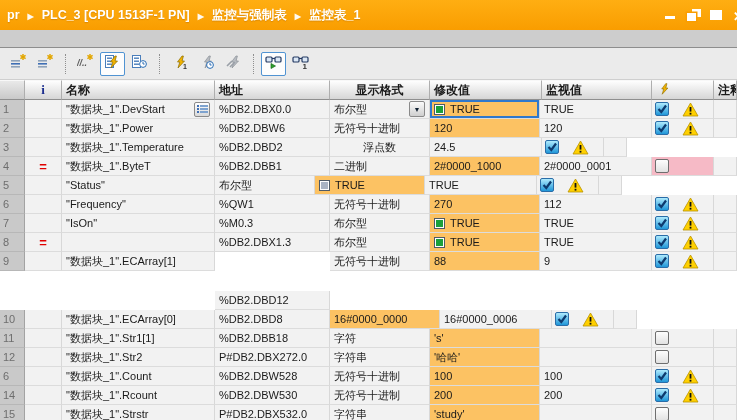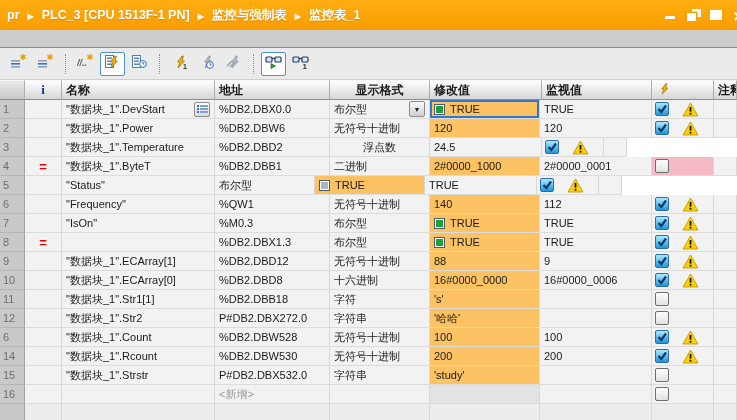--- a/index.html
+++ b/index.html
@@ -374,21 +374,21 @@
         <div class="cell " style="width: 153px;">
           <span>"Frequency"</span>
         </div>
         <div class="cell " style="width: 115px;">
           <span>%QW1</span>
         </div>
         <div class="cell " style="width: 100px;">
           <span>无符号十进制</span>
         </div>
         <div class="cell mon" style="width: 110px;">
-          <span>140</span>
+          <span>270</span>
         </div>
         <div class="cell " style="width: 112px;">
           <span>112</span>
         </div>
         <div class="cell flash" style="width: 62px;">
           <div class="cb on">
             <svg width="12" height="12" viewBox="0 0 12 12">
               <path d="M2.5 6 l2.8 3 L10 2.5" stroke="#0d3a6e" stroke-width="2.2" fill="none"></path>
             </svg>
           </div>
@@ -477,21 +477,21 @@
           </span>
         </div>
         <div class="cell " style="width: 23px;"></div>
       </div>
       <div class="row">
         <div class="cell rownum" style="width: 25px;">9</div>
         <div class="cell " style="width: 37px;"></div>
         <div class="cell " style="width: 153px;">
           <span>"数据块_1".ECArray[1]</span>
         </div>
-        <div class="cell " style="width: 115px;">
+        <div class="cell " style="width: 115px; margin-top: 39px;">
           <span>%DB2.DBD12</span>
         </div>
         <div class="cell " style="width: 100px;">
           <span>无符号十进制</span>
         </div>
         <div class="cell mon" style="width: 110px;">
           <span>88</span>
         </div>
         <div class="cell " style="width: 112px;">
           <span>9</span>
@@ -513,23 +513,20 @@
         <div class="cell " style="width: 23px;"></div>
       </div>
       <div class="row">
         <div class="cell rownum" style="width: 25px;">10</div>
         <div class="cell " style="width: 37px;"></div>
         <div class="cell " style="width: 153px;">
           <span>"数据块_1".ECArray[0]</span>
         </div>
         <div class="cell " style="width: 115px;">
           <span>%DB2.DBD8</span>
-        </div>
-        <div class="cell " style="width: 100px;">
-          <span>十六进制</span>
         </div>
         <div class="cell mon" style="width: 110px;">
           <span>16#0000_0000</span>
         </div>
         <div class="cell " style="width: 112px;">
           <span>16#0000_0006</span>
         </div>
         <div class="cell flash" style="width: 62px;">
           <div class="cb on">
             <svg width="12" height="12" viewBox="0 0 12 12">

